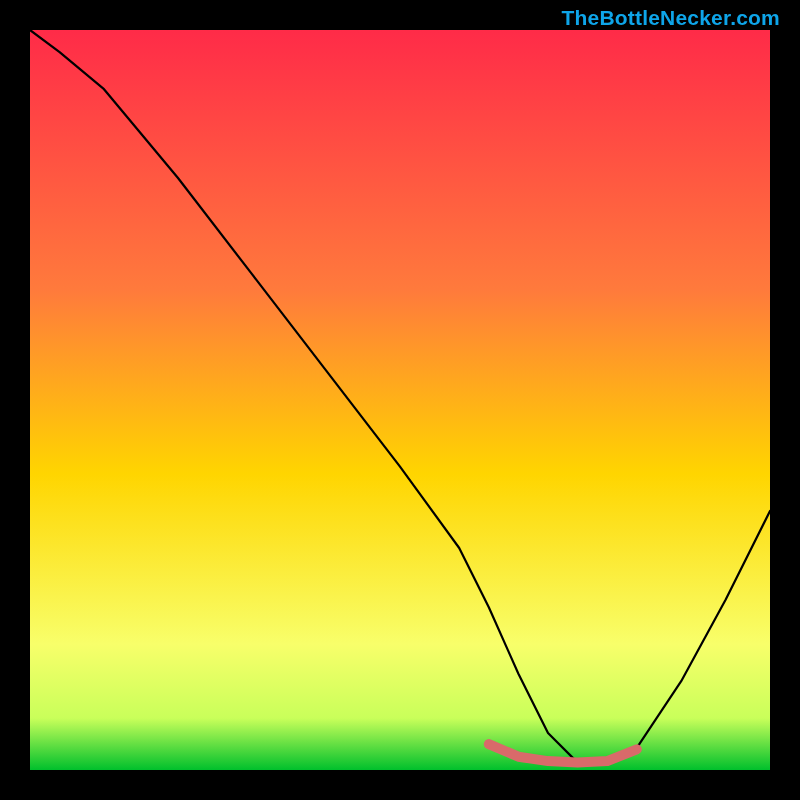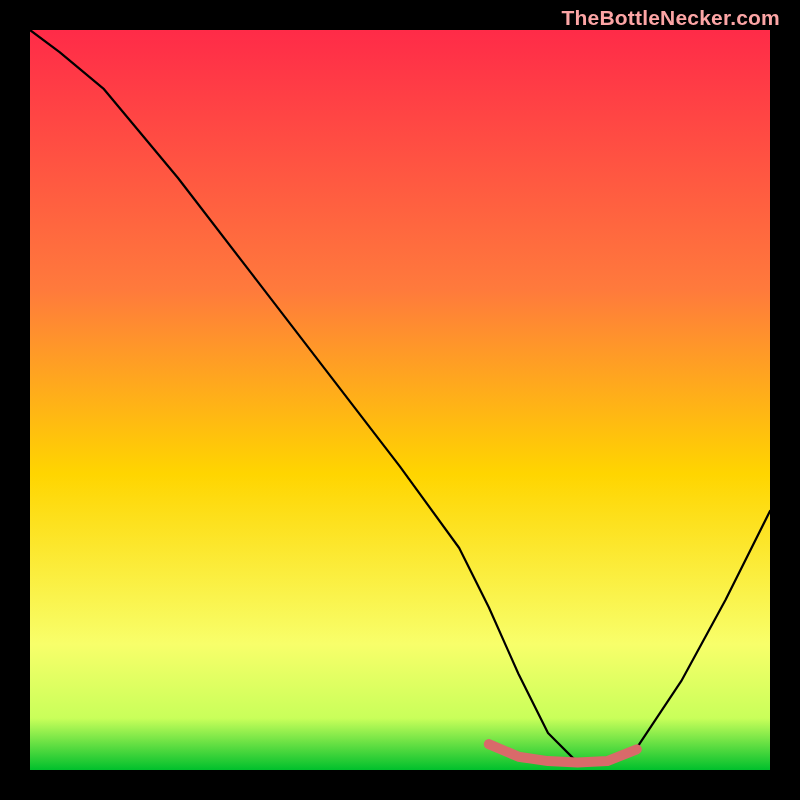--- a/index.html
+++ b/index.html
@@ -16,21 +16,21 @@
     left: 30px;
     top: 30px;
     width: 740px;
     height: 740px;
     background: #000;
   }
   .watermark {
     position: absolute;
     top: 6px;
     right: 20px;
-    color: #fca5a5;
+    color: #0ea5e9;
     font-size: 21px;
     font-weight: 600;
     letter-spacing: 0.2px;
   }
   svg {
     display: block;
   }
 </style>
 </head>
 <body>

